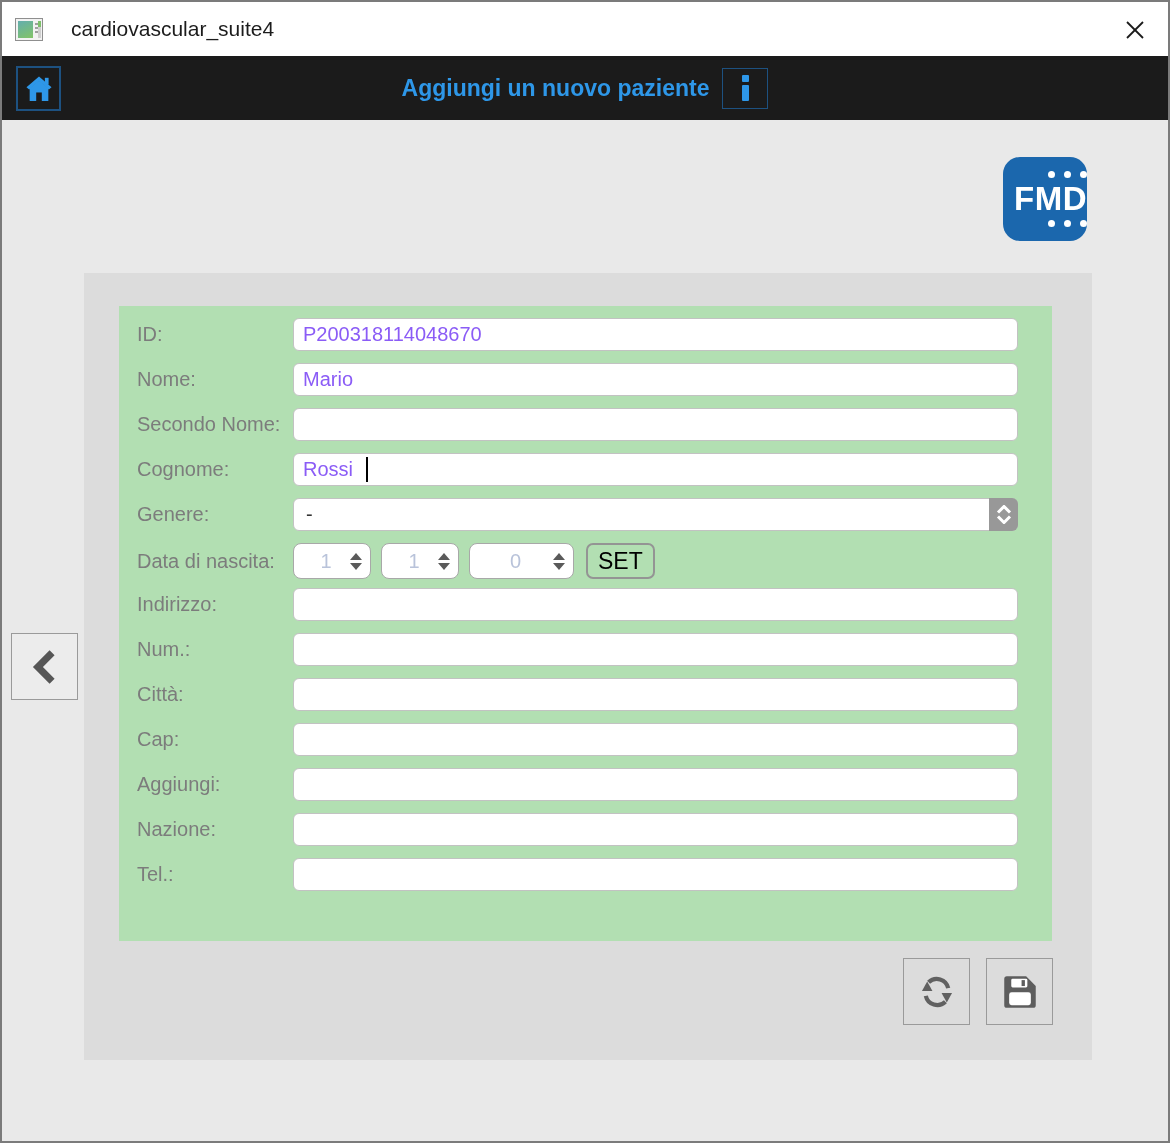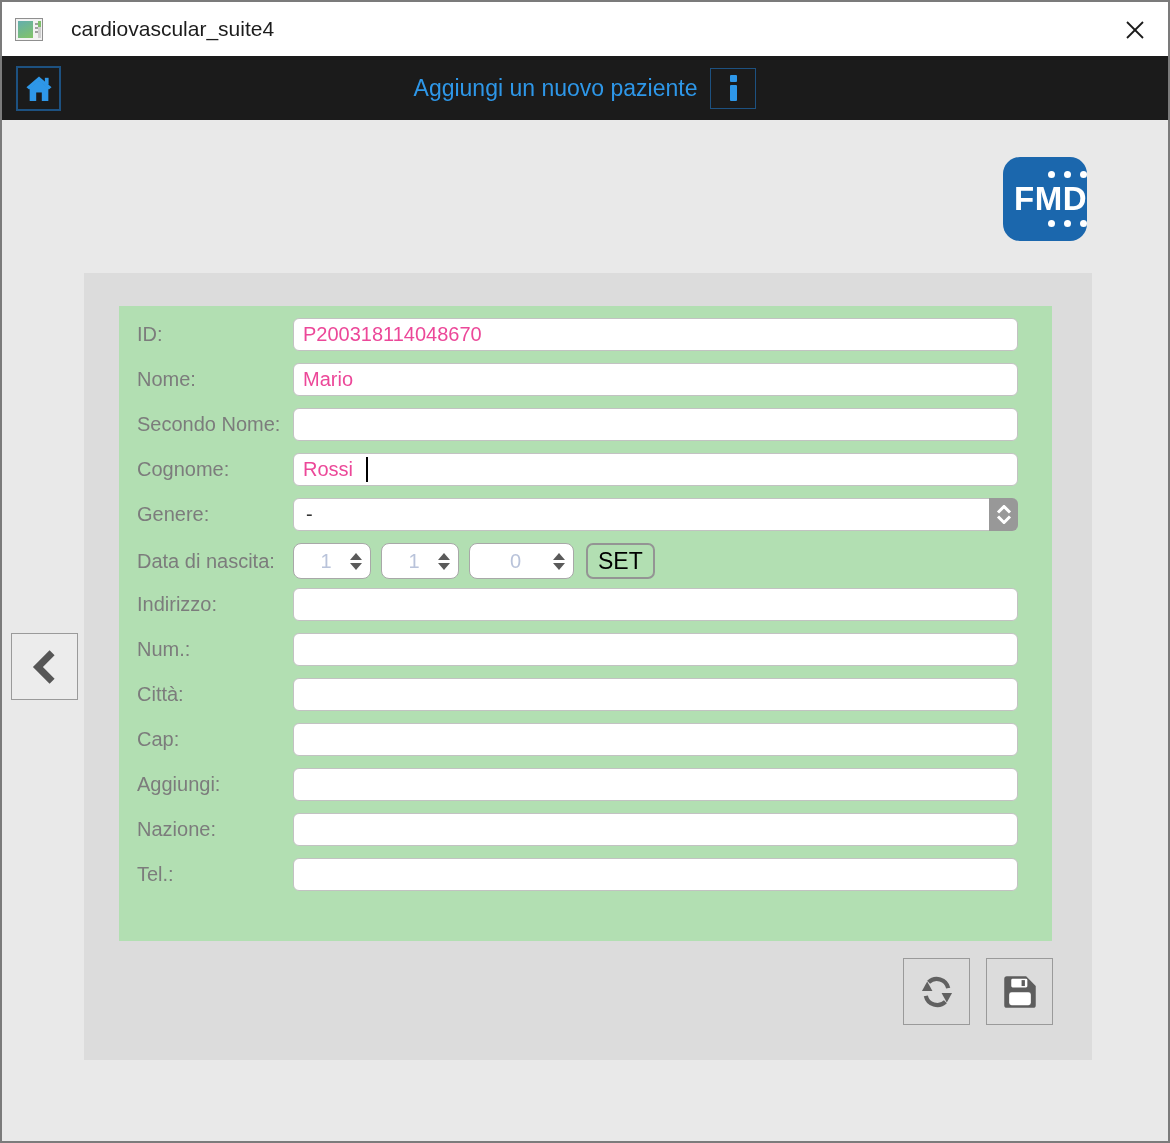--- a/index.html
+++ b/index.html
@@ -22,21 +22,21 @@
   .close-btn{ position:absolute; right:16px; top:11px; width:34px; height:34px;
               display:flex; align-items:center; justify-content:center; cursor:pointer; background:transparent; border:none; }
 
   
   .header{ height:64px; background:#1b1b1b; position:relative; }
   .home-btn{ position:absolute; left:14px; top:10px; width:45px; height:45px;
              border:2px solid #1d5180; background:transparent; display:flex;
              align-items:center; justify-content:center; cursor:pointer; }
   .header-center{ position:absolute; inset:0; display:flex; align-items:center;
                   justify-content:center; gap:13px; }
-  .header-title{ color:#2e97e8; font-size:23px; }
+  .header-title{ color:#2e97e8; font-size:23px;font-weight:bold; }
   .info-btn{ width:46px; height:41px; border:1px solid #1d5180; background:transparent;
              display:flex; flex-direction:column; align-items:center; justify-content:center; cursor:pointer; }
   .info-dot{ width:7px; height:7px; background:#2e97e8; margin-bottom:3px; border-radius:1px; }
   .info-stem{ width:7px; height:16px; background:#2e97e8; border-radius:1px; }
 
   
   .fmd-logo{ position:absolute; left:1001px; top:155px; width:84px; height:84px;
              background:#1b67ad; border-radius:17px; display:flex; flex-direction:column;
              align-items:flex-end; justify-content:center; }
   .dots{ display:flex; gap:9px; }
@@ -45,21 +45,21 @@
 
   
   .gray-panel{ position:absolute; left:82px; top:271px; width:1008px; height:787px; background:#dcdcdc; }
   .green-panel{ position:absolute; left:35px; top:33px; width:933px; height:635px;
                 background:#b2dfb2; overflow:hidden; padding-top:12px; }
 
   
   .frow{ display:flex; align-items:center; height:33px; margin-bottom:12px; }
   .frow .lbl{ width:174px; padding-left:18px; font-size:20px; color:#7c7c7c; flex:none; }
   .txt{ width:725px; height:33px; border:1px solid #c2c2c2; border-radius:6px; background:#fff;
-        font-size:20px; color:#ec4899; padding:0 9px; font-family:inherit; outline:none; }
+        font-size:20px; color:#8b5cf6; padding:0 9px; font-family:inherit; outline:none; }
   .input-wrap{ position:relative; width:725px; }
   .input-wrap .txt{ width:100%; }
   .caret{ position:absolute; left:73px; top:4px; width:2px; height:25px; background:#000; }
 
   .sel{ width:725px; height:33px; position:relative; border:1px solid #c2c2c2; border-radius:6px;
         background:#fff; display:flex; align-items:center; padding-left:12px; font-size:20px;
         color:#333; cursor:pointer; }
   .sel .spin{ position:absolute; right:-1px; top:-1px; bottom:-1px; width:29px; background:#989898;
               border-radius:0 6px 6px 0; display:flex; flex-direction:column; align-items:center;
               justify-content:center; gap:1px; }

